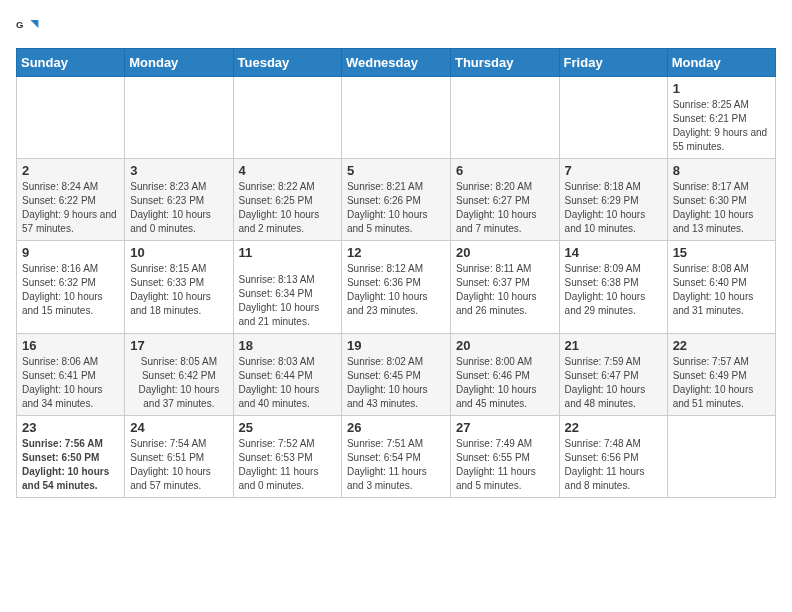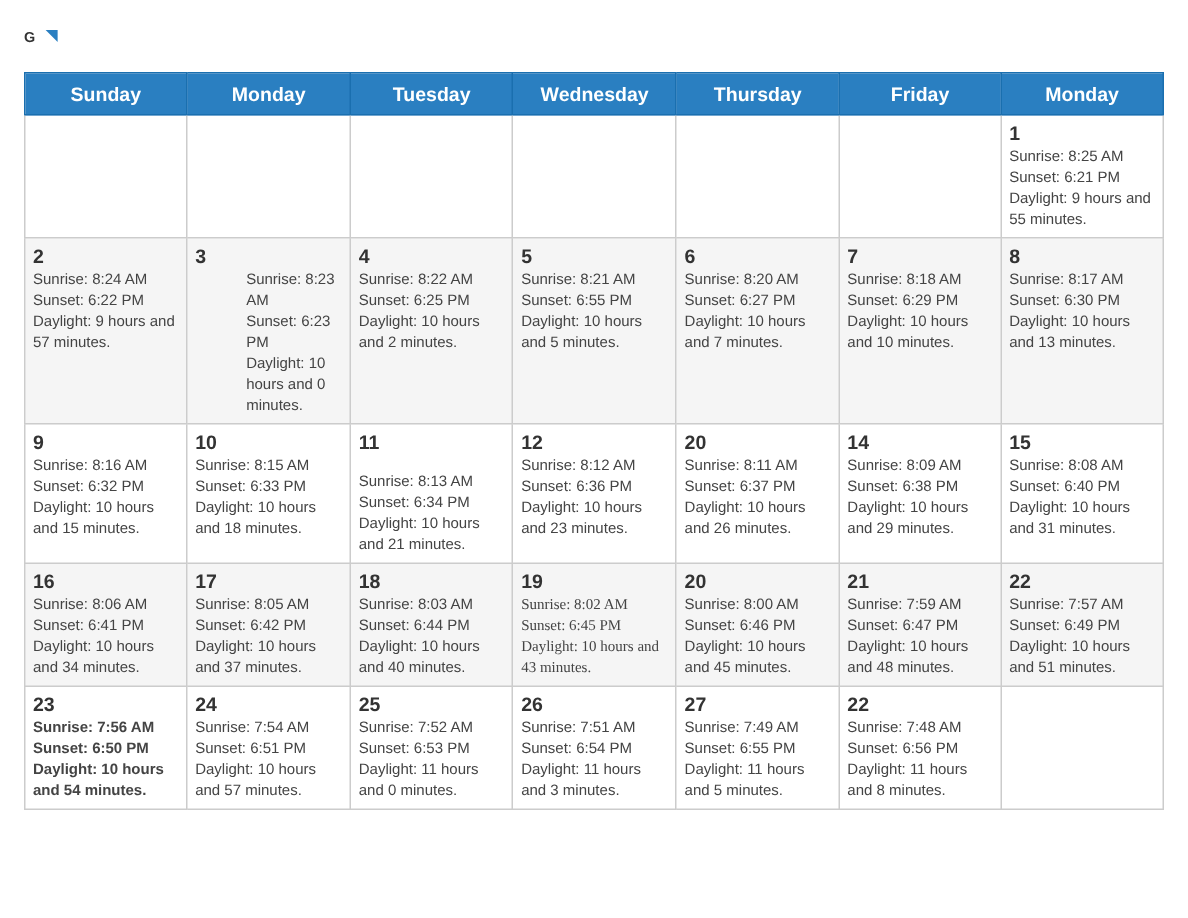--- a/index.html
+++ b/index.html
@@ -51,21 +51,21 @@
       width: 100%;
       border-collapse: collapse;
       border: 1px solid #ccc;
     }
     .calendar th {
       background-color: #2a7fc1;
       color: #fff;
       font-size: 13px;
       font-weight: bold;
       padding: 6px 4px;
-      text-align: center;
+      text-align: left;
       border: 1px solid #1a6faf;
     }
     .calendar td {
       vertical-align: top;
       border: 1px solid #ccc;
       padding: 4px 5px;
       width: 110px;
       min-height: 80px;
       font-size: 10.5px;
       color: #333;
@@ -139,34 +139,34 @@
       </tr>
       <tr>
         <td>
           <span class="day-number">2</span>
           <div class="day-info" style="white-space: pre-line;">Sunrise: 8:24 AM
 Sunset: 6:22 PM
 Daylight: 9 hours and 57 minutes.</div>
         </td>
         <td>
           <span class="day-number">3</span>
-          <div class="day-info" style="white-space: pre-line; margin-left: 34px;">Sunrise: 8:23 AM
+          <div class="day-info" style="white-space: pre-line;">Sunrise: 8:23 AM
 Sunset: 6:23 PM
 Daylight: 10 hours and 0 minutes.</div>
         </td>
         <td>
           <span class="day-number">4</span>
           <div class="day-info" style="white-space: pre-line;">Sunrise: 8:22 AM
 Sunset: 6:25 PM
 Daylight: 10 hours and 2 minutes.</div>
         </td>
         <td>
           <span class="day-number">5</span>
           <div class="day-info" style="white-space: pre-line;">Sunrise: 8:21 AM
-Sunset: 6:55 PM
+Sunset: 6:26 PM
 Daylight: 10 hours and 5 minutes.</div>
         </td>
         <td>
           <span class="day-number">6</span>
           <div class="day-info" style="white-space: pre-line;">Sunrise: 8:20 AM
 Sunset: 6:27 PM
 Daylight: 10 hours and 7 minutes.</div>
         </td>
         <td>
           <span class="day-number">7</span>
@@ -227,33 +227,33 @@
       </tr>
       <tr>
         <td>
           <span class="day-number">16</span>
           <div class="day-info" style="white-space: pre-line;">Sunrise: 8:06 AM
 Sunset: 6:41 PM
 Daylight: 10 hours and 34 minutes.</div>
         </td>
         <td>
           <span class="day-number">17</span>
-          <div class="day-info" style="white-space: pre-line;">Sunrise: 8:05 AM
+          <div class="day-info" style="white-space: pre-line; text-align: center;">Sunrise: 8:05 AM
 Sunset: 6:42 PM
 Daylight: 10 hours and 37 minutes.</div>
         </td>
         <td>
           <span class="day-number">18</span>
           <div class="day-info" style="white-space: pre-line;">Sunrise: 8:03 AM
 Sunset: 6:44 PM
 Daylight: 10 hours and 40 minutes.</div>
         </td>
         <td>
           <span class="day-number">19</span>
-          <div class="day-info" style="white-space: pre-line; font-family: Liberation Serif, serif;">Sunrise: 8:02 AM
+          <div class="day-info" style="white-space: pre-line;">Sunrise: 8:02 AM
 Sunset: 6:45 PM
 Daylight: 10 hours and 43 minutes.</div>
         </td>
         <td>
           <span class="day-number">20</span>
           <div class="day-info" style="white-space: pre-line;">Sunrise: 8:00 AM
 Sunset: 6:46 PM
 Daylight: 10 hours and 45 minutes.</div>
         </td>
         <td>

